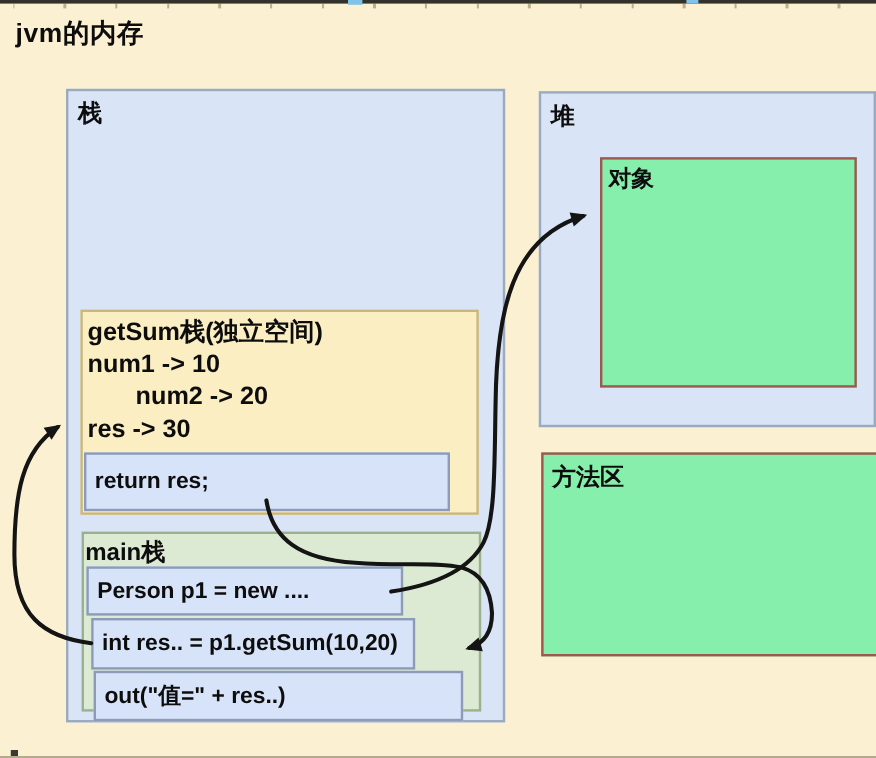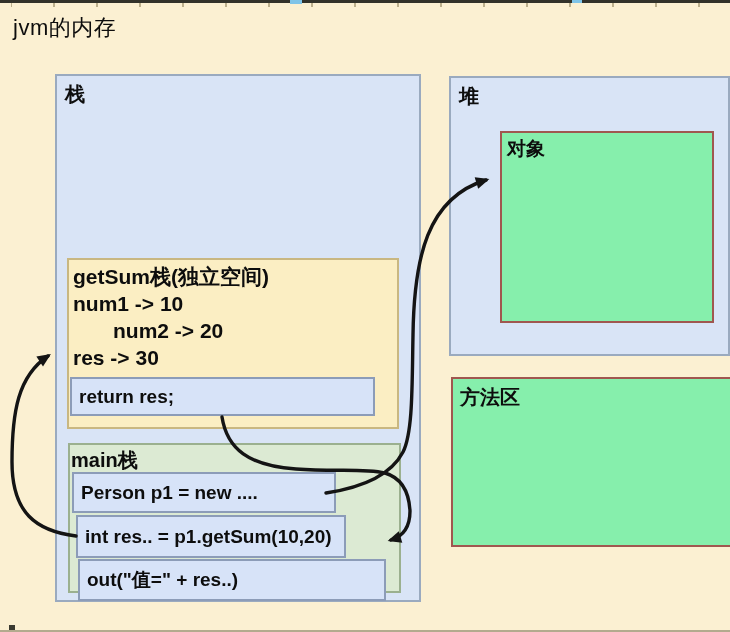--- a/index.html
+++ b/index.html
@@ -10,21 +10,21 @@
     color:#0D0D0D;
   }
   .abs{position:absolute;box-sizing:border-box;}
   
   .top-bar{left:0;top:0;width:730px;height:3px;background:#32322A;}
   .top-ticks{left:0;top:3px;width:730px;height:4px;
     background:repeating-linear-gradient(to right,transparent 0 41px,rgba(110,96,55,.45) 41px 43px);
     background-position-x:12px;}
   .blue-mark{background:#7FC4E8;}
   
-  .page-title{left:13px;top:13px;font-size:22px;font-weight:normal;letter-spacing:.5px;}
+  .page-title{left:13px;top:13px;font-size:22px;font-weight:bold;letter-spacing:.5px;}
   
   .region-blue{background:#D9E4F6;border:2px solid #9AAABF;}
   .region-pink{background:#86efac;border:2px solid #A0574F;}
   .region-label{position:absolute;left:8px;top:5px;font-size:20px;font-weight:bold;}
   
   .frame-yellow{background:#FBEEC3;border:2px solid #C9B781;}
   .frame-green{background:#DCEAD3;border:2px solid #9BB08F;}
   .code-box{background:#D7E3F8;border:2px solid #8C9CB8;font-size:19px;font-weight:bold;
     padding-left:7px;display:flex;align-items:center;white-space:nowrap;}
   .frame-text{font-size:21px;font-weight:bold;line-height:27px;white-space:nowrap;}
@@ -46,21 +46,21 @@
 
 <div class="abs region-blue" style="left:55px;top:74px;width:366px;height:528px;">
   <div class="region-label">栈</div>
 </div>
 
 <div class="abs frame-yellow" style="left:67px;top:258px;width:332px;height:171px;"></div>
 <div class="abs frame-text" style="left:73px;top:263px;">getSum栈(独立空间)</div>
 <div class="abs frame-text" style="left:73px;top:290px;">num1 -&gt; 10</div>
 <div class="abs frame-text" style="left:73px;top:317px;margin-left:40px;">num2 -&gt; 20</div>
 <div class="abs frame-text" style="left:73px;top:344px;">res -&gt; 30</div>
-<div class="abs code-box" style="left:70px;top:377px;width:305px;height:39px;">
+<div class="abs code-box" style="left:70px;top:377px;width:305px;height:49px;">
   <span>return res;</span>
 </div>
 
 <div class="abs frame-green" style="left:68px;top:443px;width:333px;height:150px;"></div>
 <div class="abs frame-label" style="left:71px;top:447px;">main栈</div>
 <div class="abs code-box" style="left:72px;top:472px;width:264px;height:41px;">
   <span>Person p1 = new ....</span>
 </div>
 <div class="abs code-box" style="left:76px;top:515px;width:270px;height:43px;">
   <span>int res.. = p1.getSum(10,20)</span>

